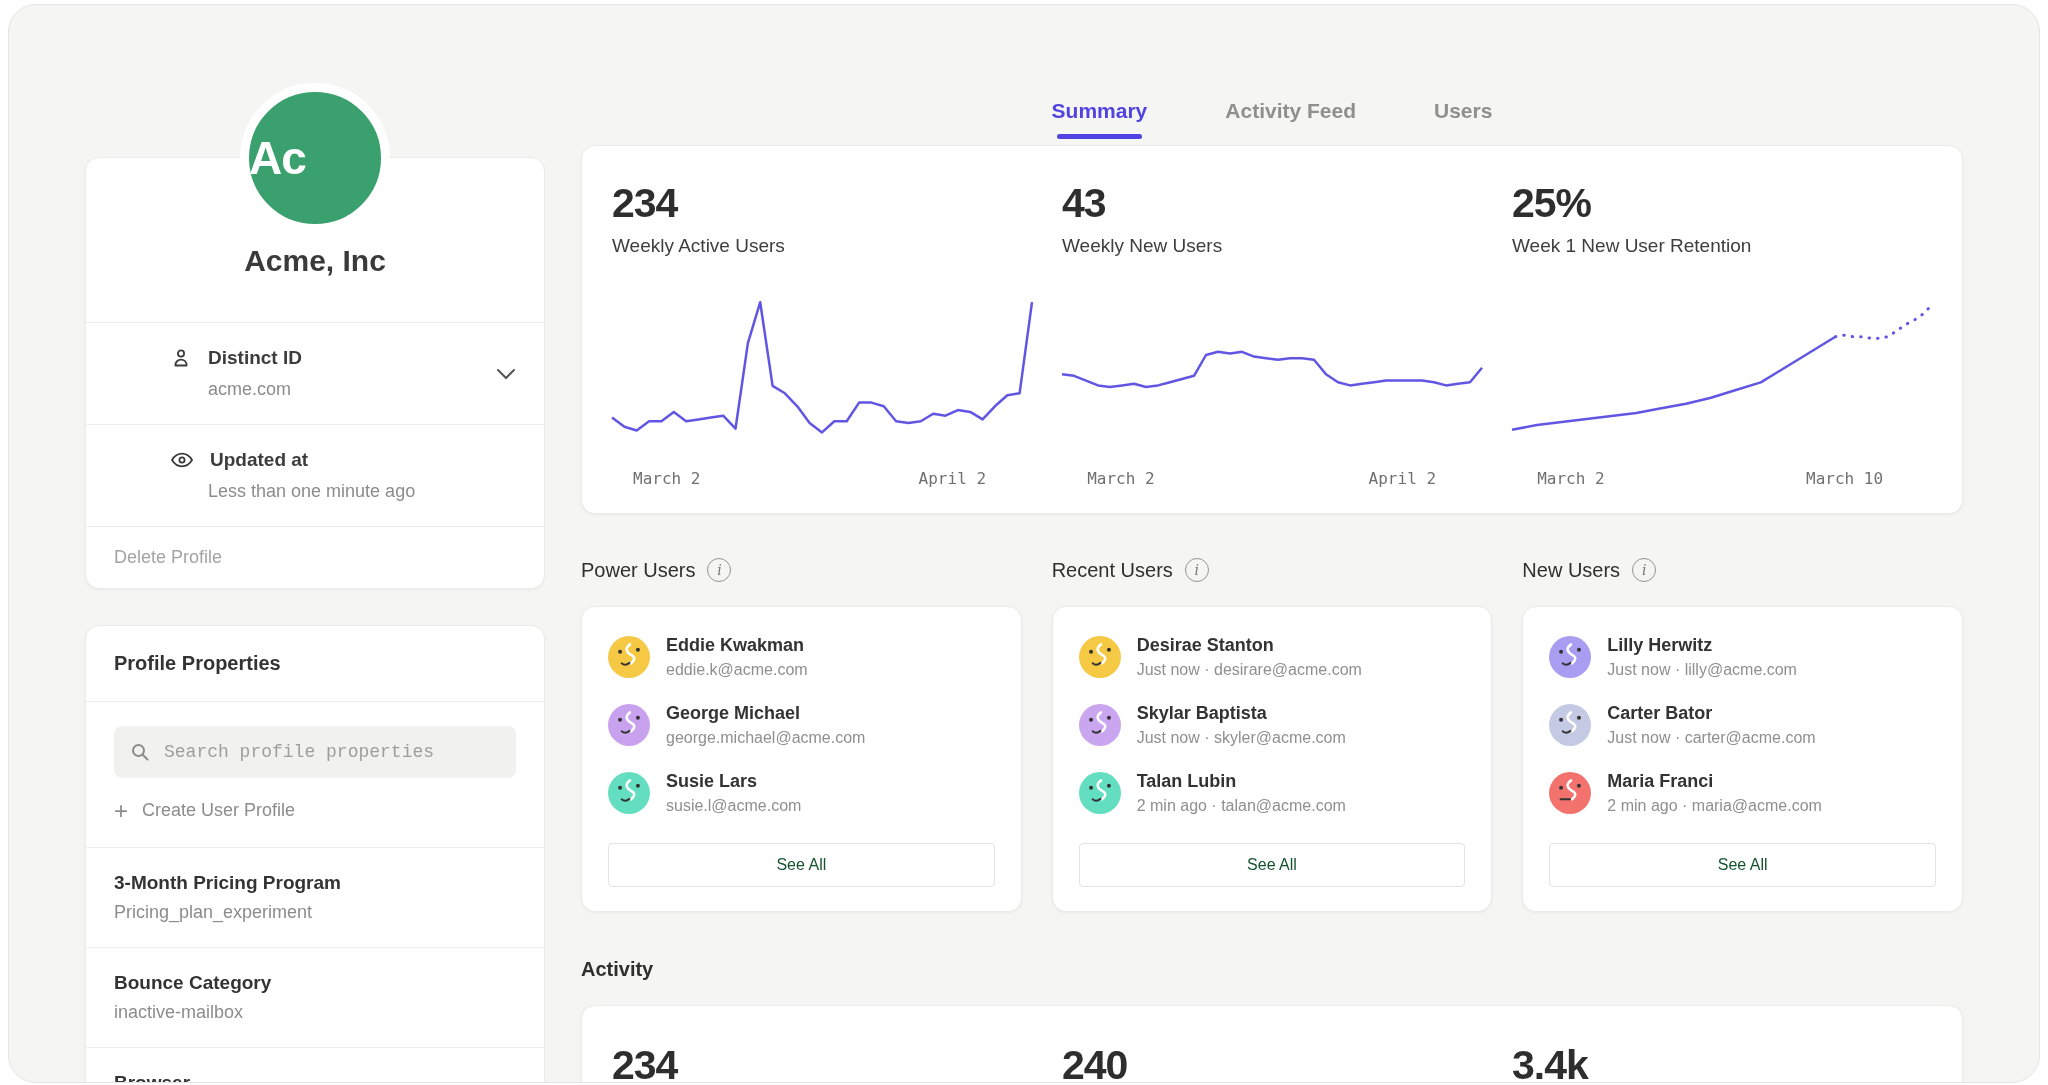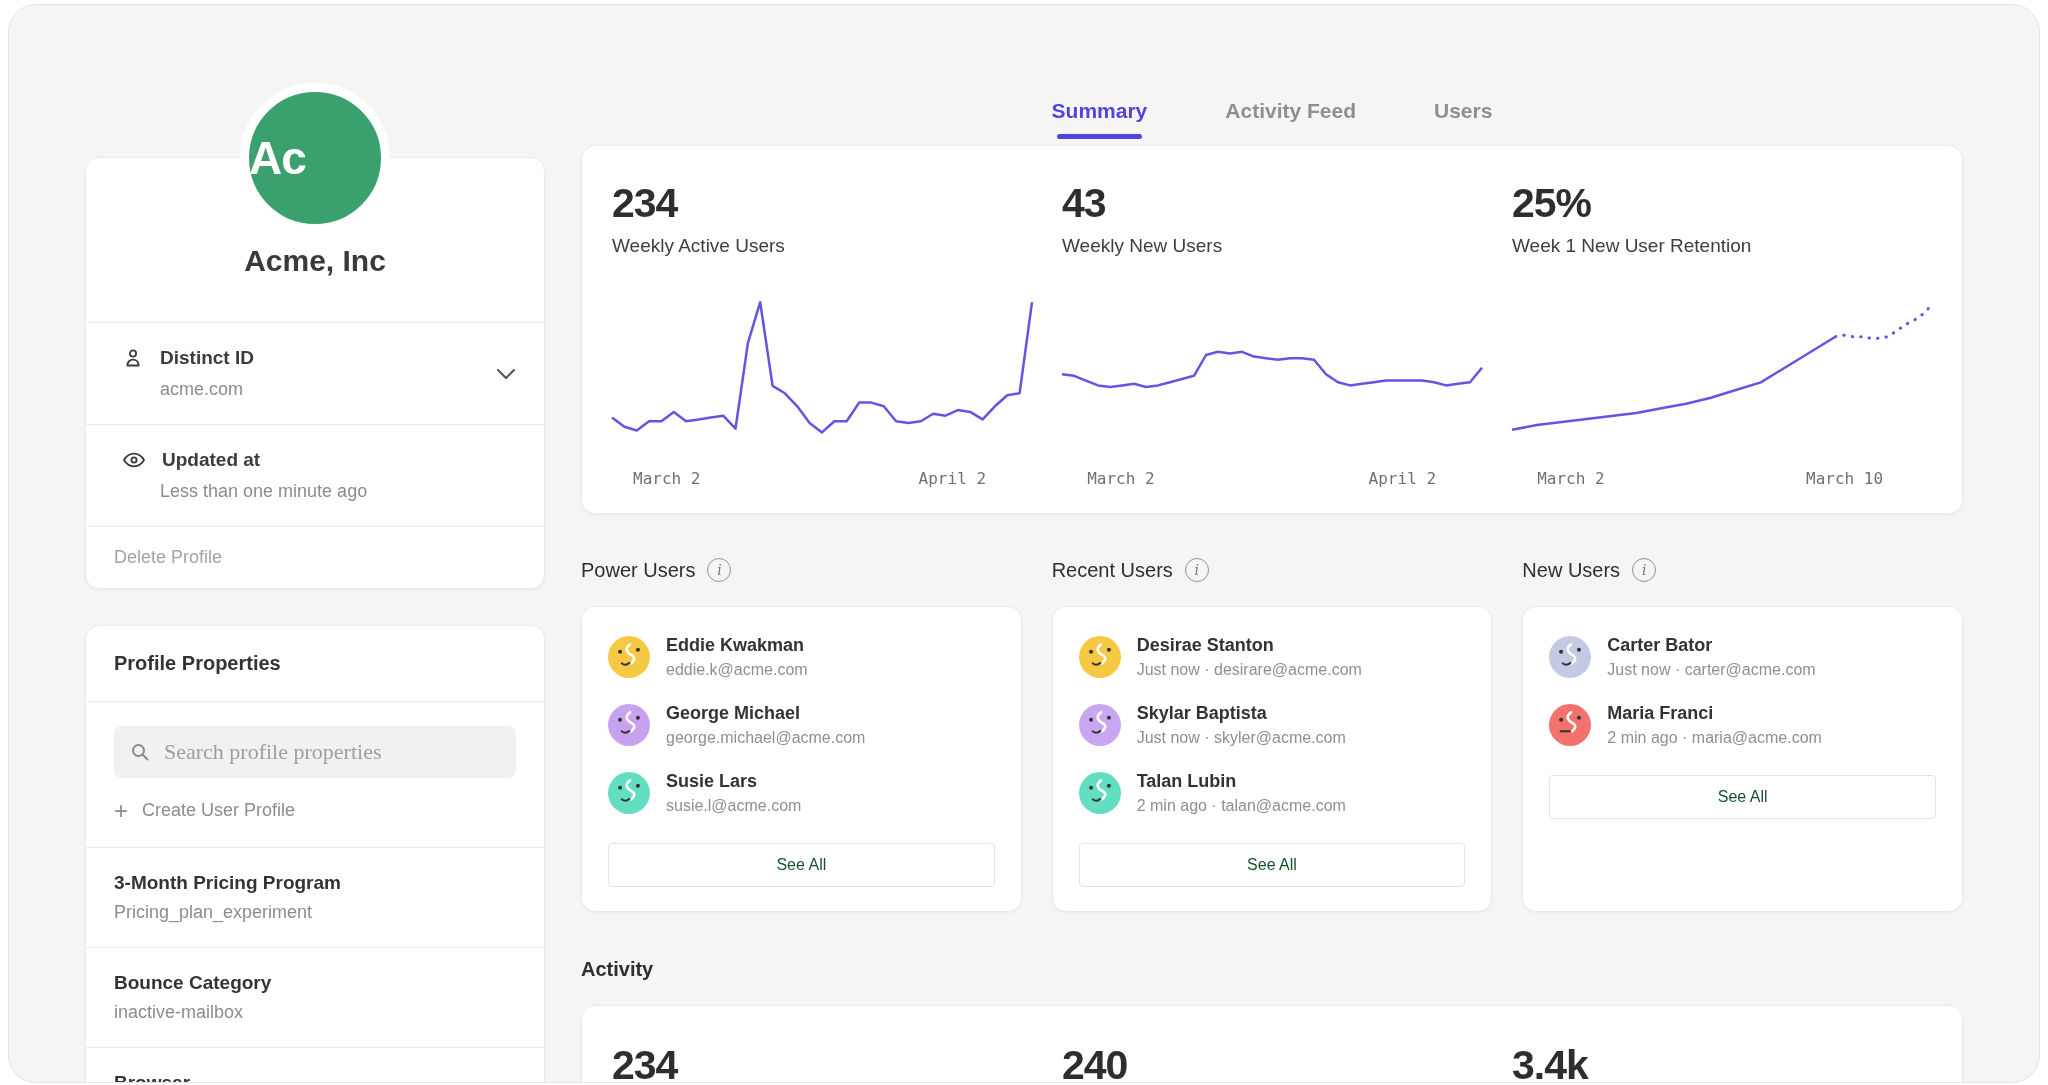--- a/index.html
+++ b/index.html
@@ -14,32 +14,32 @@
   .avatar-big{width:132px;height:132px;border-radius:50%;margin:78px auto 0;
               display:flex;align-items:center;justify-content:flex-start;
               border:9px solid #fff;position:relative;z-index:2;}
   .avatar-big span{color:#fff;font-size:46px;font-weight:700;letter-spacing:-1px;}
   .card{background:#fff;border:1px solid #ebebe9;border-radius:14px;
         box-shadow:0 1px 3px rgba(0,0,0,.05);}
   .profile-card{margin-top:-76px;position:relative;z-index:1;}
   .profile-name{text-align:center;font-size:30px;font-weight:600;color:#3a3a3a;
                 padding:86px 20px 44px;}
   .divider{height:1px;background:#ededec;}
-  .field-row{position:relative;padding:24px 36px;}
+  .field-row{position:relative;padding:24px 36px;margin-left:48px;}
   .field-head{display:flex;align-items:center;gap:16px;}
   .field-label{font-size:19px;font-weight:600;color:#3c3c3c;}
   .field-value{margin:10px 0 0 38px;font-size:18px;color:#8c8c8c;}
   .chev{position:absolute;right:28px;top:50%;transform:translateY(-50%);cursor:pointer;}
   .delete-row{padding:20px 28px;font-size:18px;color:#a3a3a3;cursor:pointer;}
   .props-card{margin-top:36px;padding-bottom:0;overflow:hidden;}
   .props-title{padding:26px 28px;font-size:20px;font-weight:600;color:#333;}
   .search-wrap{margin:24px 28px 0;height:52px;background:#f1f1ef;border-radius:8px;
                display:flex;align-items:center;padding:0 16px;gap:12px;}
   .search-wrap input{border:none;background:transparent;outline:none;flex:1;
-               font-size:22px;color:#000000;font-family:Liberation Serif, serif;}
+               font-size:18px;color:#000000;font-family:Liberation Mono, monospace;}
   .search-wrap input::placeholder{color:#9e9e9e;}
   .create-row{display:flex;align-items:center;gap:14px;padding:22px 28px 26px;
               font-size:18px;color:#8c8c8c;cursor:pointer;}
   .plus{font-size:24px;line-height:18px;color:#8c8c8c;}
   .prop-item{padding:24px 28px;}
   .prop-label{font-size:19px;font-weight:600;color:#333;}
   .prop-value{margin-top:8px;font-size:18px;color:#8c8c8c;}
 
   
   .main{flex:1;min-width:0;}
@@ -321,20 +321,34 @@
            <span>
              <div class="user-name">Talan Lubin</div>
              <div class="user-sub">2 min ago · talan@acme.com</div>
            </span>
          </div>
          <div class="see-all">See All</div>
        </div>
 
        <div class="card user-card">
          <div class="user-row">
+           <span class="avatar-sm" style="background: rgb(169, 157, 242);">
+             <svg width="42" height="42" viewBox="0 0 40 40">
+               <path d="M21 8q-7 5 1 10q6 3 0 8" stroke="#fff" stroke-width="2.4" fill="none" stroke-linecap="round"></path>
+               <circle cx="11.5" cy="15" r="1.9" fill="#333"></circle>
+                    <circle cx="28.5" cy="13" r="1.9" fill="#333"></circle>
+               <path d="M13 26q3.5 3 7.5-.5" stroke="#333" stroke-width="1.8" fill="none" stroke-linecap="round"></path>
+             </svg>
+           </span>
+           <span>
+             <div class="user-name">Lilly Herwitz</div>
+             <div class="user-sub">Just now · lilly@acme.com</div>
+           </span>
+         </div>
+         <div class="user-row">
            <span class="avatar-sm" style="background: rgb(196, 202, 228);">
              <svg width="42" height="42" viewBox="0 0 40 40">
                <path d="M21 8q-7 5 1 10q6 3 0 8" stroke="#fff" stroke-width="2.4" fill="none" stroke-linecap="round"></path>
                <circle cx="11.5" cy="15" r="1.9" fill="#333"></circle>
                     <circle cx="28.5" cy="13" r="1.9" fill="#333"></circle>
                <path d="M13 26q3.5 3 7.5-.5" stroke="#333" stroke-width="1.8" fill="none" stroke-linecap="round"></path>
              </svg>
            </span>
            <span>
              <div class="user-name">Carter Bator</div>

